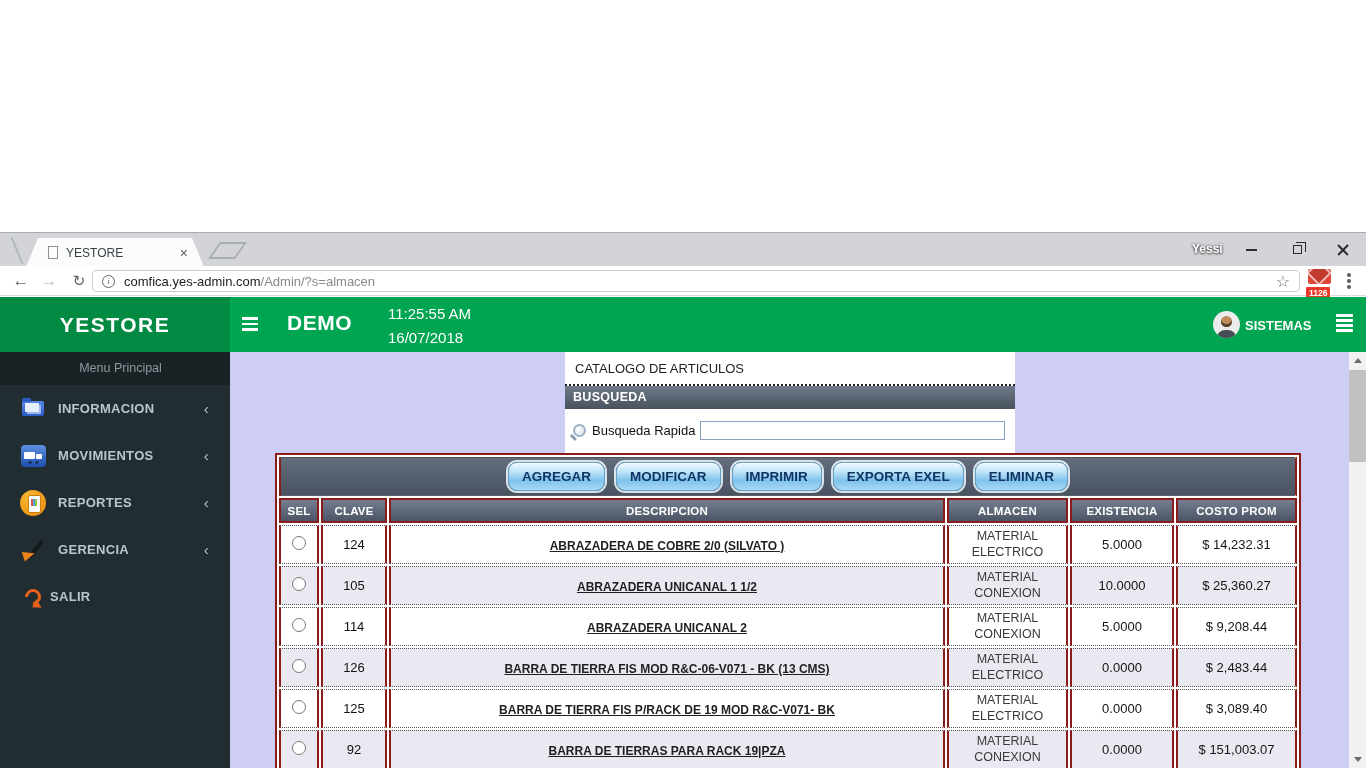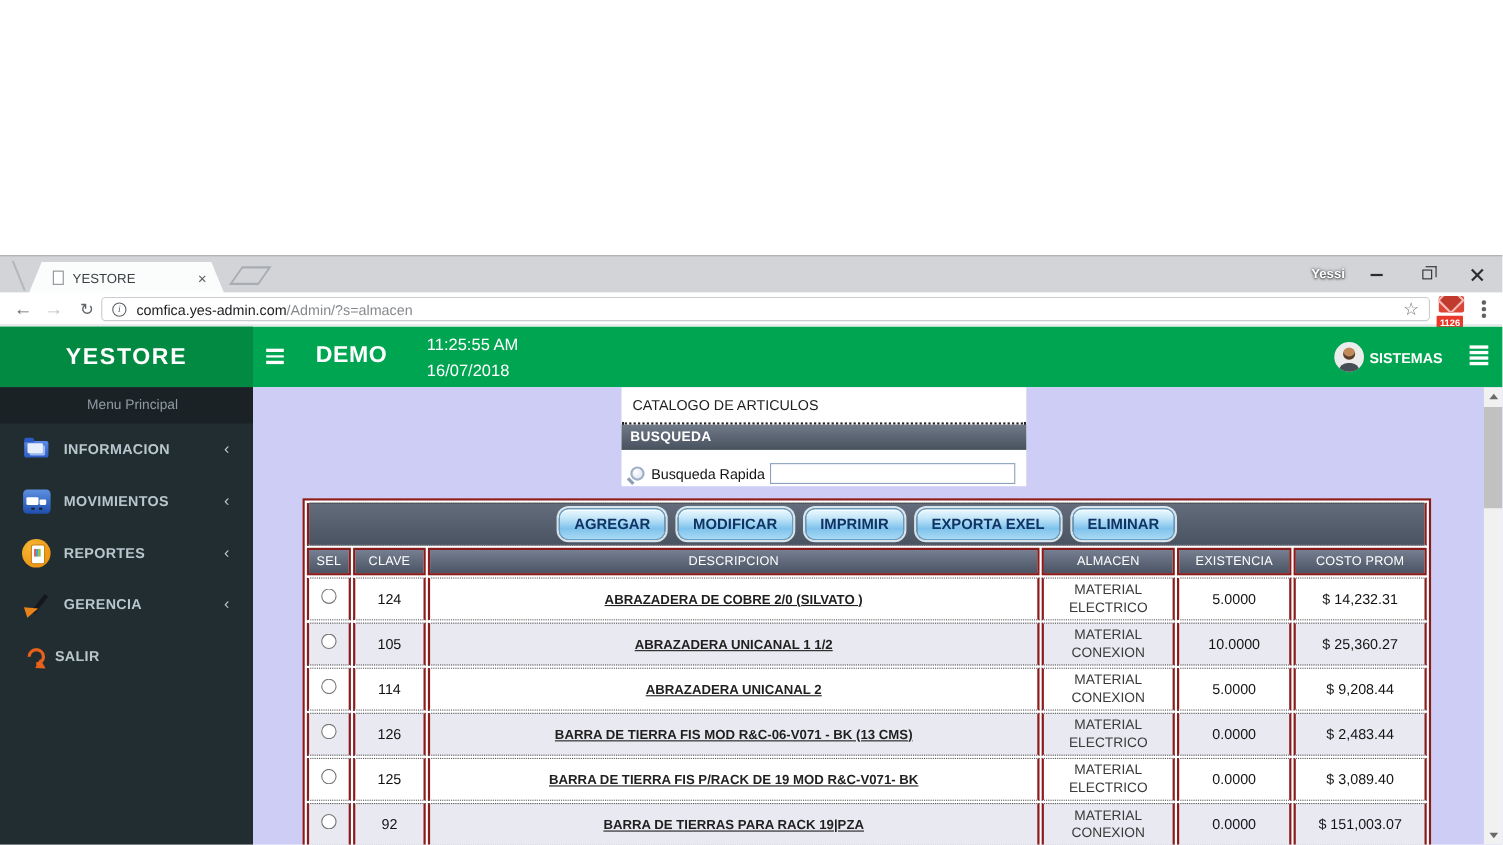--- a/index.html
+++ b/index.html
@@ -102,21 +102,21 @@
         border-top:5px solid transparent; border-bottom:5px solid transparent; border-left:12px solid #e8821a; transform:rotate(-18deg); }
   .icon-exit { width:16px; height:16px; border:3.5px solid #e8611a; border-left-color:transparent;
         border-radius:50%; transform:rotate(-45deg); position:relative; }
   .icon-exit::after { content:''; position:absolute; left:-8px; top:7px; width:0; height:0;
         border:5px solid transparent; border-right:8px solid #e8611a; transform:rotate(15deg); }
   .salir .icon-box { margin-right:2px; }
 
   
   .content { position:absolute; top:352px; left:230px; width:1136px; height:416px; background:#cdcdf5; overflow:hidden; }
 
-  .catalog-panel { position:absolute; left:335px; top:0; width:368px; background:#fff; }
+  .catalog-panel { position:absolute; left:335px; top:0; width:450px; background:#fff; padding-bottom:13px; }
   .panel-title { font-size:13px; color:#1f1f1f; padding:9px 10px 8px; }
   .panel-divider { border-top:2px dotted #222; }
   .busqueda-bar { height:23px; background:linear-gradient(180deg,#707a88 0%,#48515e 100%); color:#fff;
                   font-size:12.5px; font-weight:700; line-height:23px; padding-left:8px; letter-spacing:.3px; }
   .search-row { display:flex; align-items:center; padding:12px 10px 2px 8px; }
   .mag-icon { width:13px; height:13px; border:2px solid #9fb0c6; border-radius:50%; position:relative;
               margin-right:6px; background:radial-gradient(circle at 35% 35%,#fff,#d7e2ef); flex:none; }
   .mag-icon::after { content:''; position:absolute; width:7px; height:2.5px; background:#8f9fb5;
               transform:rotate(45deg); left:-5px; top:10px; }
   .search-label { font-size:13px; color:#111; margin-right:5px; white-space:nowrap; }
@@ -126,21 +126,21 @@
   .catalog-table { position:absolute; left:45px; top:101px; border-collapse:separate; border-spacing:2px;
                    background:#fff; border:2px solid #8b1c1c; table-layout:fixed; }
   .toolbar-cell { height:39px; background:linear-gradient(180deg,#626c7b 0%,#4a5362 100%); vertical-align:middle; }
   .btn-row { display:flex; justify-content:center; gap:11px; }
   .tbl-btn { height:29px; padding:0 13px; border-radius:9px; font-family:inherit; font-size:13.5px;
              font-weight:700; color:#103464; cursor:pointer;
              background:linear-gradient(180deg,#eef9ff 0%,#c3e6f8 30%,#7fc2ec 65%,#a9d9f4 100%);
              border:1px solid #66a0c8;
              box-shadow:0 0 0 2px rgba(240,250,255,.85), inset 0 1px 0 rgba(255,255,255,.9); }
   .catalog-table th { height:25px; background:linear-gradient(180deg,#757f91 0%,#4a5464 100%);
-             color:#fff; font-size:11.5px; font-weight:400; border:2px solid #8b1c1c; letter-spacing:.2px; }
+             color:#fff; font-size:11.5px; font-weight:700; border:2px solid #8b1c1c; letter-spacing:.2px; }
   .catalog-table td { border-left:2px solid #8b1c1c; border-right:2px solid #8b1c1c;
              border-top:1px dotted #555; border-bottom:1px dotted #555;
              height:39px; text-align:center; vertical-align:middle;margin-left:11px; }
   tr.odd td { background:#fff; } tr.even td { background:#e9e9f1; }
   .cell-clave { font-size:13px; color:#111; }
   .cell-desc a { color:#1f1f1f; font-size:12px; font-weight:700; text-decoration:underline; }
   .cell-almacen { font-size:12.5px; color:#3a3a3a; line-height:1.25; padding:0 6px; }
   .cell-exist, .cell-costo { font-size:13px; color:#141414; }
   .sel-radio { width:14px; height:14px; }
 

